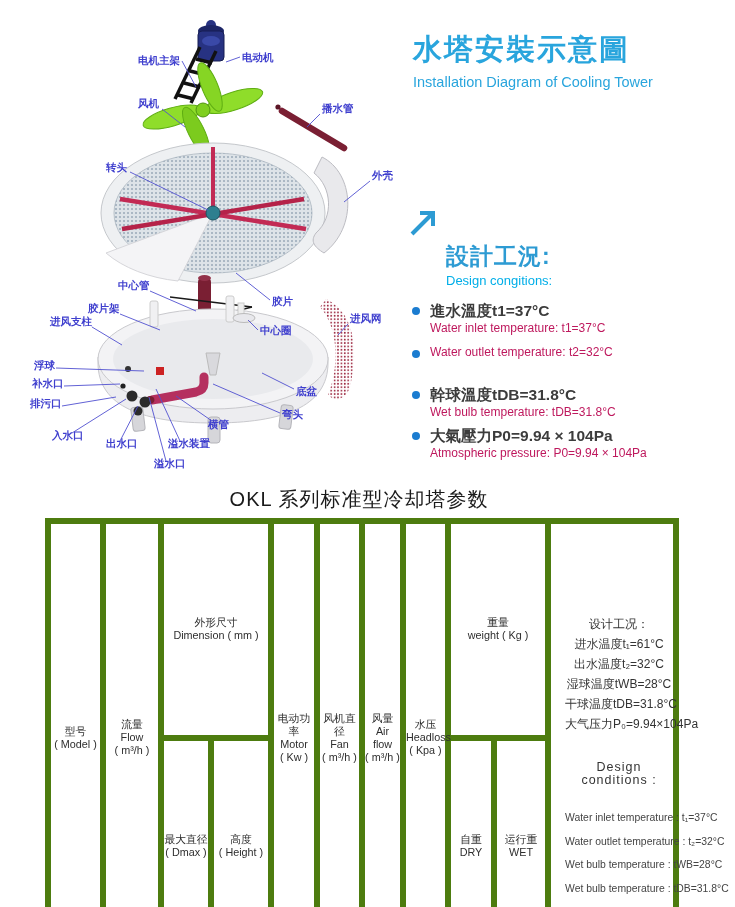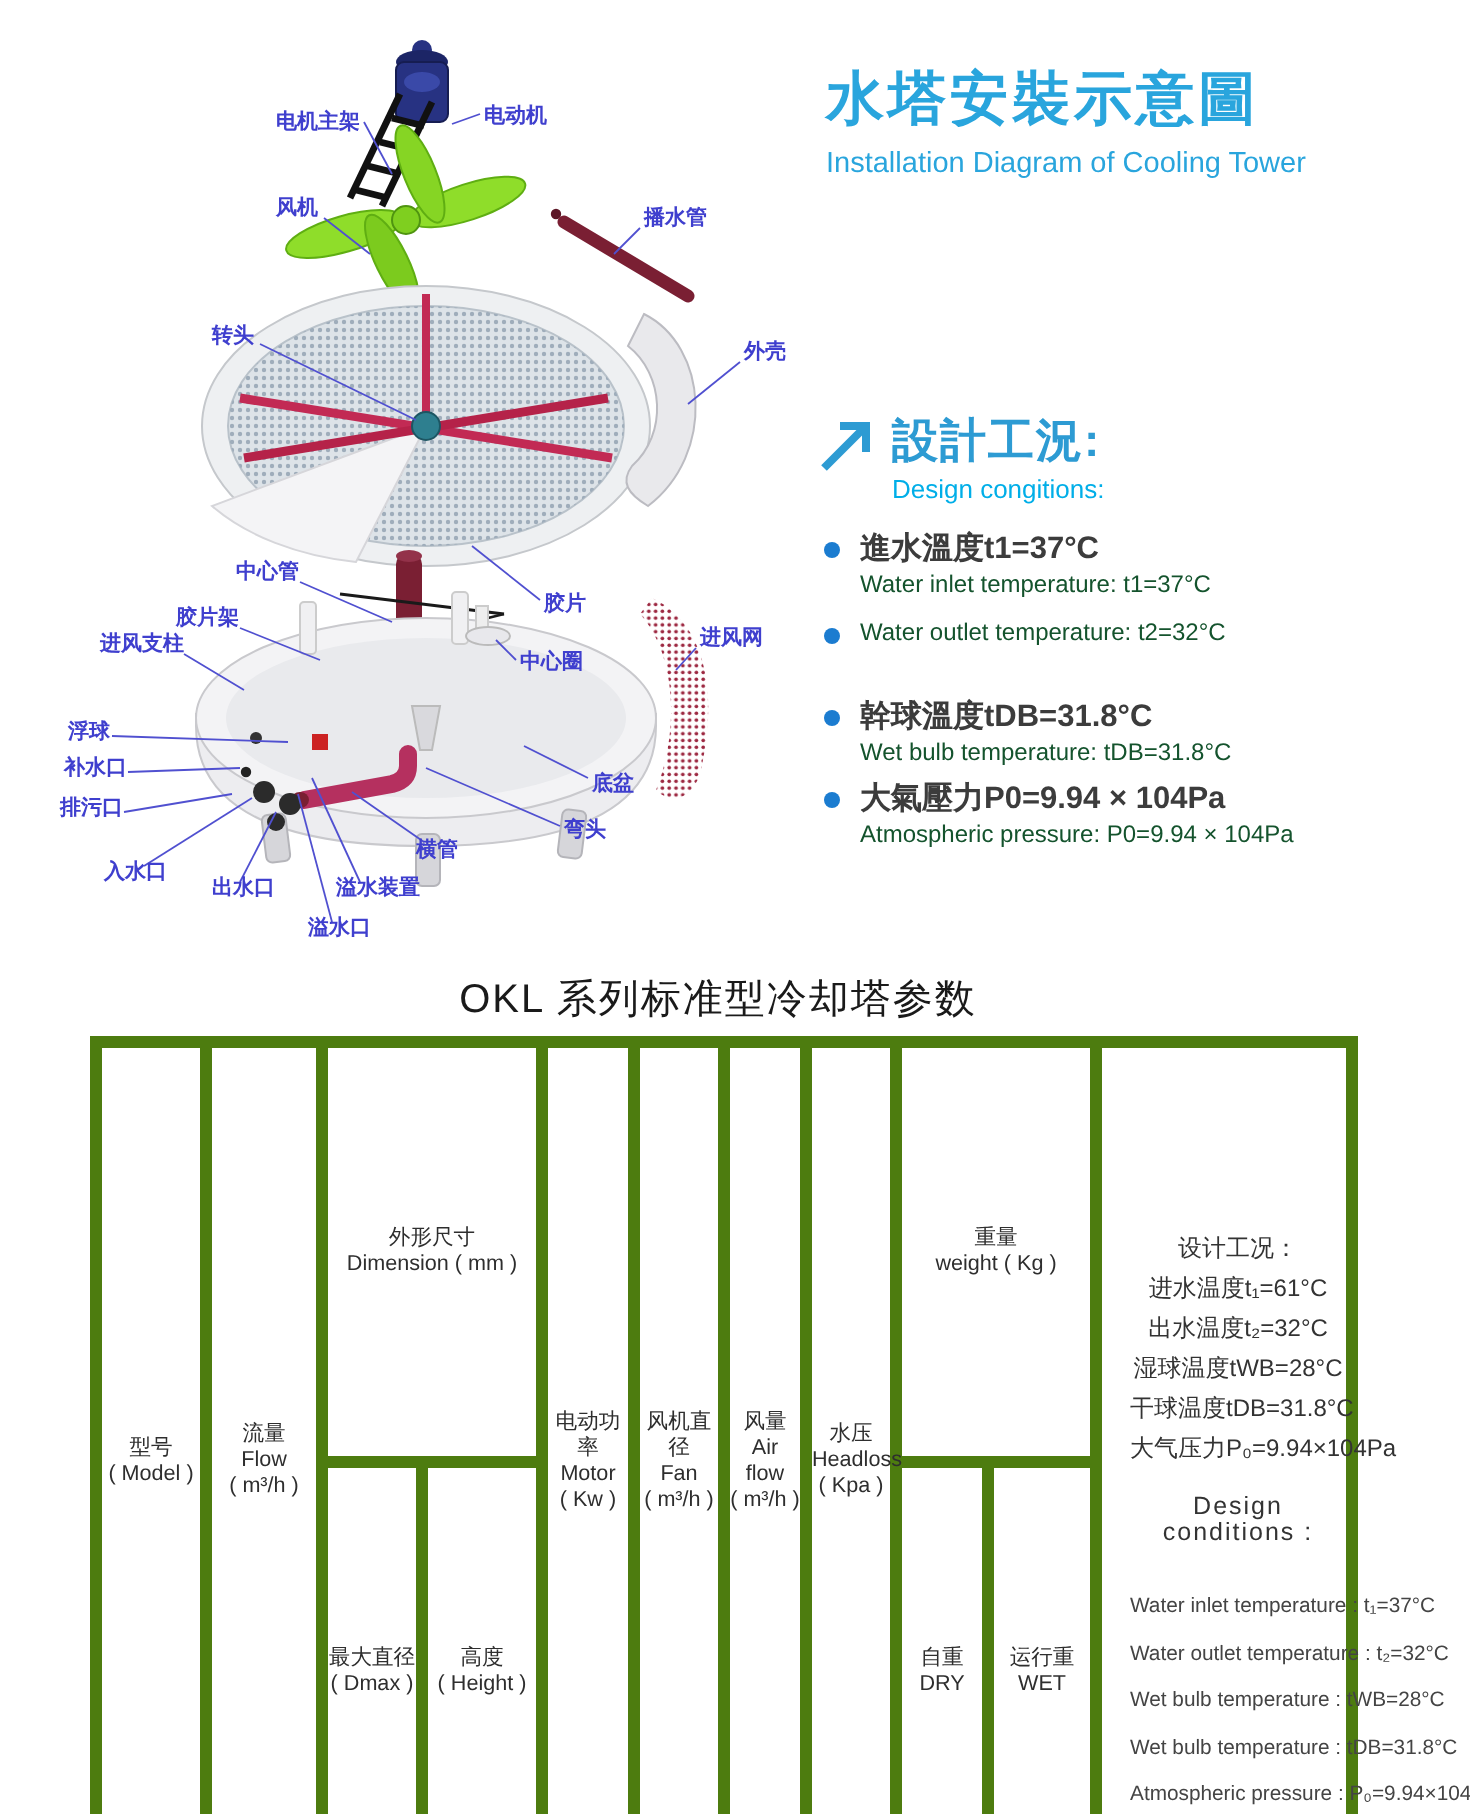--- a/index.html
+++ b/index.html
@@ -10,45 +10,45 @@
   }
   
   .title-block { position:absolute; left:413px; top:30px; width:310px; }
   .title-zh { font-size:29px; font-weight:bold; color:#29a5dd; letter-spacing:2px; }
   .title-en { font-size:14.5px; color:#29a5dd; margin-top:4px; }
 
   
   .design-block { position:absolute; left:408px; top:205px; width:320px; }
   .design-head { display:flex; align-items:flex-start; }
   .arrow-icon { width:30px; height:30px; margin-top:3px; flex:0 0 30px; }
-  .design-head-text { margin-left:8px; }
+  .design-head-text { margin-left:8px;margin-top:36px; }
   .design-head-zh { font-size:23px; font-weight:bold; color:#2d9bd3; letter-spacing:1px; }
   .design-head-en { font-size:13px; color:#00aee8; margin-top:1px; }
   #design-list { margin-top:14px; }
   .cond-item { position:relative; padding-left:22px; height:41px; }
   .cond-dot { position:absolute; left:4px; top:5px; width:8px; height:8px; border-radius:50%; background:#1b7cd0; }
   .cond-zh { font-size:15.5px; font-weight:bold; color:#3c3c3c; line-height:17px; }
-  .cond-en { font-size:12px; color:#14532d; margin-top:2px; }
+  .cond-en { font-size:12px; color:#be185d; margin-top:2px; }
 
   
   #diagram { position:absolute; left:10px; top:15px; width:400px; height:470px; }
   .dlabel { font-size:10.5px; font-weight:600; fill:#3f3fce; }
   .leader { stroke:#5050d0; stroke-width:0.9; }
 
   
   .table-title { position:absolute; left:45px; top:486px; width:628px; text-align:center;
     font-size:20px; color:#1a1a1a; letter-spacing:1px; font-weight:500; }
   #spec-table { position:absolute; left:45px; top:518px; width:628px;
     border-collapse:collapse; table-layout:fixed; }
   #spec-table th, #spec-table td { border:6px solid #4d7c0f; text-align:center; color:#2e2e2e; }
   #spec-table th { font-weight:normal; font-size:10.8px; line-height:13px; white-space:pre-line; padding:2px 0; }
   th.panel-cell { vertical-align:top; text-align:left; background:#fff; }
   .panel-inner { padding:62px 0 0 14px; }
   .panel-zh-line { font-size:12px; line-height:20px; color:#333; white-space:nowrap; }
-  .panel-en-title { font-size:12.5px; color:#333; text-align:center; letter-spacing:1px; }
+  .panel-en-title { font-size:12.5px; color:#333; margin-top:14px; text-align:center; letter-spacing:1px; }
   #panel-en { margin-top:6px; }
   .panel-en-line { font-size:10.4px; line-height:23.5px; color:#444; white-space:nowrap; }
 </style>
 </head>
 <body>
 
 <div id="page">
 
   <svg id="diagram" viewBox="0 0 400 470">
     <defs>

